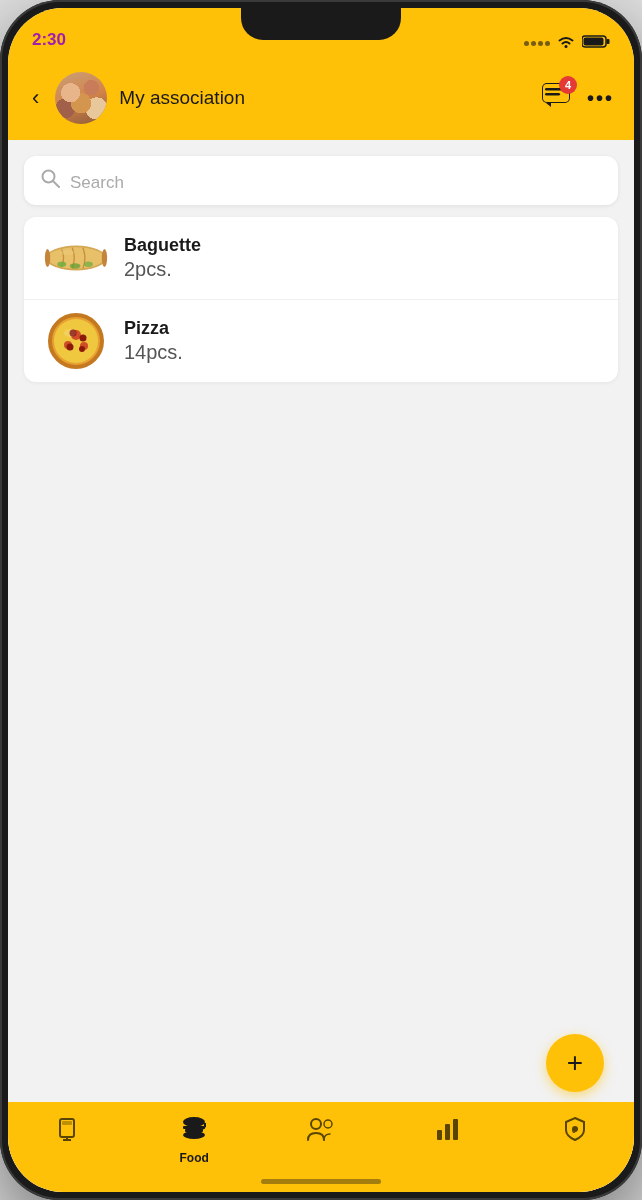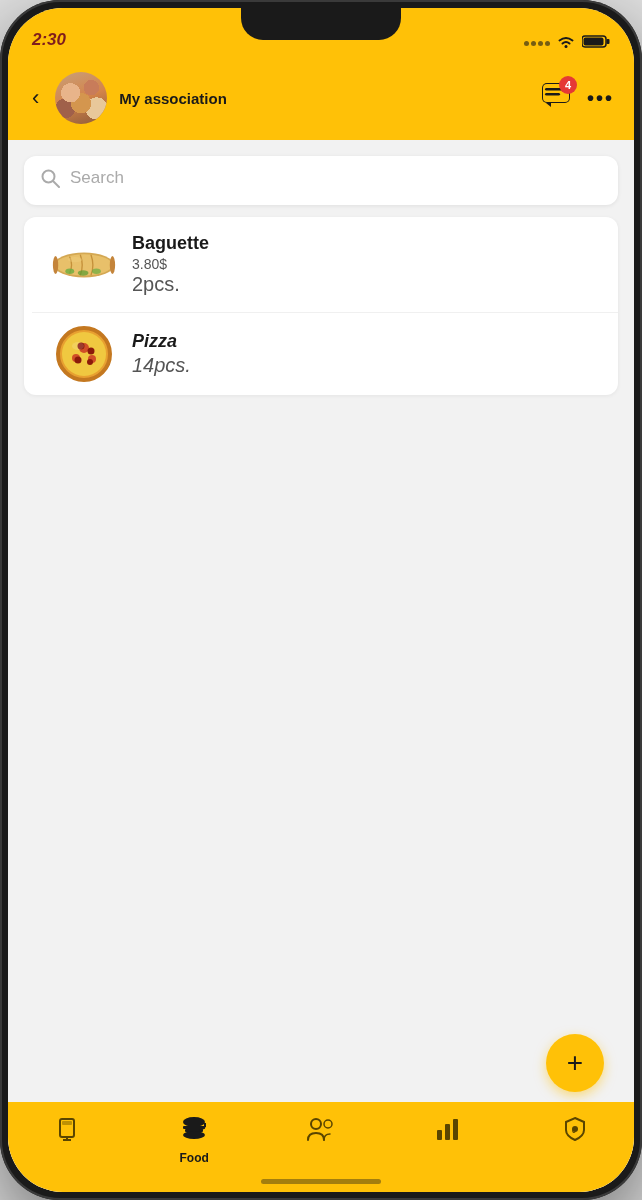--- a/index.html
+++ b/index.html
@@ -53,23 +53,22 @@
       align-items: flex-end;
       padding: 0 24px 8px;
       justify-content: space-between;
       position: relative;
       z-index: 10;
     }
 
     .status-time {
       font-size: 17px;
       font-weight: 600;
-      color: #7f1d1d;
+      color: #a21caf;
       padding-bottom: 2px;
-      font-style: italic;
     }
 
     .status-icons {
       display: flex;
       align-items: center;
       gap: 6px;
     }
 
     .status-dots {
       display: flex; gap: 2px;
@@ -115,22 +114,22 @@
       background: 
         radial-gradient(circle at 30% 40%, #e8b48a 20%, transparent 20%),
         radial-gradient(circle at 70% 30%, #c87c5a 15%, transparent 15%),
         radial-gradient(circle at 50% 60%, #d4964e 25%, transparent 25%),
         radial-gradient(circle at 20% 70%, #a0604a 18%, transparent 18%),
         radial-gradient(circle at 80% 70%, #e8c89a 20%, transparent 20%),
         linear-gradient(160deg, #c8a07a 0%, #d4844a 50%, #8b5a3a 100%);
     }
 
     .header-title {
-      font-size: 15px;
-      font-weight: 700;
+      font-size: 19px;
+      font-weight: 400;
       color: #1a1a1a;
       flex: 1;
     }
 
     .header-actions {
       display: flex;
       align-items: center;
       gap: 16px;
     }
 
@@ -175,21 +174,21 @@
       overflow-y: auto;
       padding-bottom: 90px;
     }
 
     
     .search-container {
       background: white;
       margin: 16px 16px 0;
       border-radius: 12px;
       display: flex;
-      align-items: flex-start;
+      align-items: flex-end;
       padding: 12px 16px;
       gap: 10px;
       box-shadow: 0 1px 4px rgba(0,0,0,0.08);
     }
 
     .search-icon-wrap {
       color: #999;
       font-size: 18px;
     }
 
@@ -199,35 +198,33 @@
       font-weight: 400;
     }
 
     
     .items-container {
       background: white;
       margin: 12px 16px 0;
       border-radius: 12px;
       overflow: hidden;
       box-shadow: 0 1px 4px rgba(0,0,0,0.06);
-      padding-left: 8px;
     }
 
     .list-item {
       display: flex;
       align-items: center;
       padding: 16px 20px;
       gap: 16px;
       border-bottom: 1px solid #f0f0f0;
       cursor: pointer;
     }
 
     .list-item:last-child {
       border-bottom: none;
-      font-style: italic;
     }
 
     .item-emoji {
       width: 64px;
       height: 50px;
       display: flex;
       align-items: center;
       justify-content: center;
       flex-shrink: 0;
     }
@@ -426,21 +423,20 @@
                 <ellipse cx="4" cy="17" rx="3" ry="10" fill="#c4843a"></ellipse>
                 <ellipse cx="68" cy="17" rx="3" ry="10" fill="#c4843a"></ellipse>
 
                 <ellipse cx="20" cy="24" rx="5" ry="3" fill="#6aad40" opacity="0.8"></ellipse>
                 <ellipse cx="35" cy="26" rx="6" ry="3" fill="#5a9d30" opacity="0.7"></ellipse>
                 <ellipse cx="50" cy="24" rx="5" ry="3" fill="#6aad40" opacity="0.7"></ellipse>
               </svg>
             </div>
             <div class="item-info">
               <div class="item-name">Baguette</div>
-              <div class="item-price">3.80$</div>
               <div class="item-qty">2pcs.</div>
             </div>
           </div>
 
           <div class="list-item">
             <div class="item-emoji">
               <svg width="56" height="56" viewBox="0 0 56 56">
 
                 <circle cx="28" cy="28" r="26" fill="#e8a030"></circle>
 

